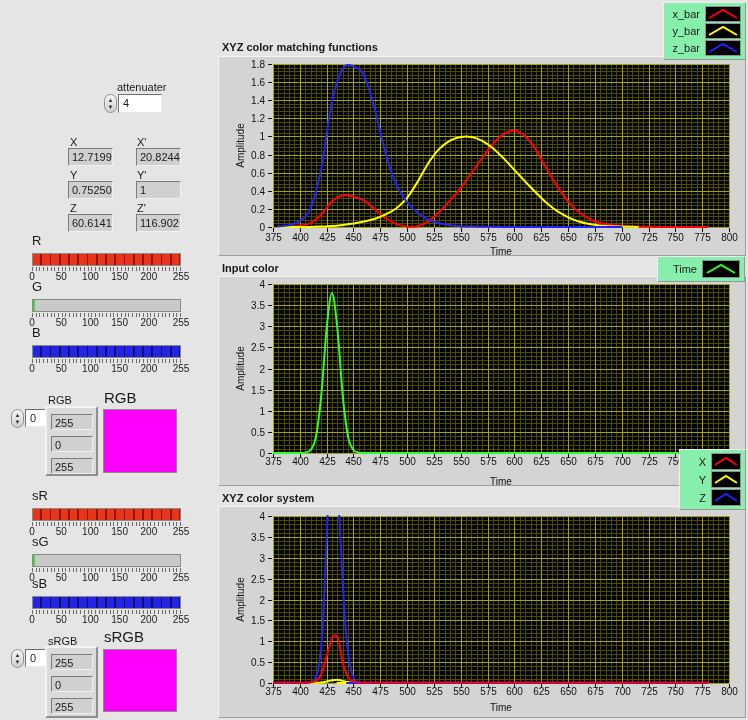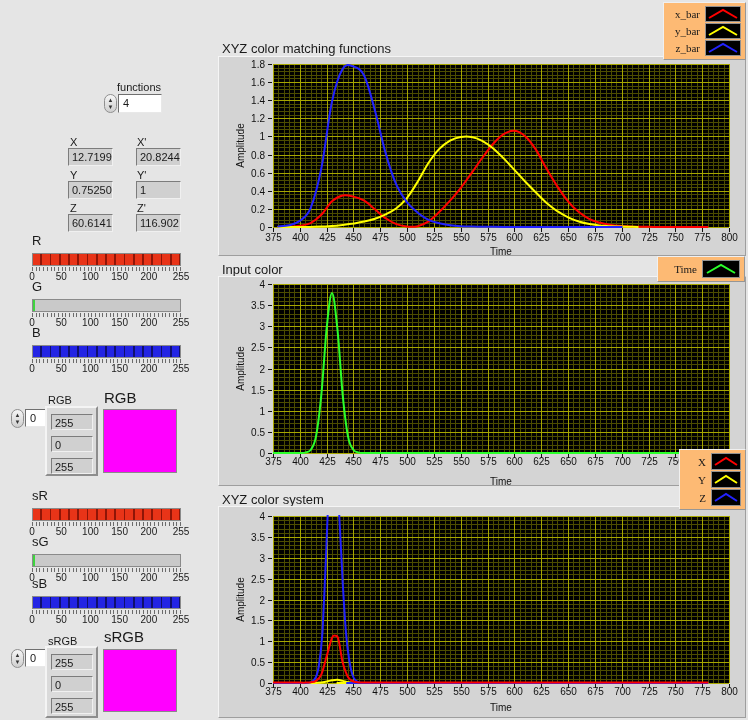--- a/index.html
+++ b/index.html
@@ -29,36 +29,36 @@
   .slider-label { position:absolute; top:0; left:0; font-size:13px; }
   .slider-bar { position:absolute; top:20px; left:0; width:149px; height:13px;
                 background:#c9c9c9; border:1px solid #8a8a8a; }
   .slider-fill { height:100%; }
   .slider-ticks { position:absolute; top:34px; left:0; width:149px; height:4px;
                   background:repeating-linear-gradient(90deg,#6b6b6b 0px,#6b6b6b 1px,transparent 1px,transparent 3.7px); }
   .slider-scale { position:absolute; top:38px; left:0; width:149px; height:12px; font-size:10px; }
   .slider-scale span { position:absolute; transform:translateX(-50%); }
 
   
-  .graph-title { position:absolute; font-size:13px; }
+  .graph-title { position:absolute; font-size:11px;font-weight:bold; }
   .graph-box { position:absolute; background:#d4d4d4; border:1px solid; border-color:#f5f5f5 #9e9e9e #9e9e9e #f5f5f5; }
   .graph-box svg { display:block; }
   .axt { font-family:"Liberation Sans", sans-serif; font-size:10px; fill:#111; }
 
   
-  .legend { position:absolute; background:#fdba74; border:1px solid; border-color:#f0f0f0 #969696 #969696 #f0f0f0;
-            padding:2px 4px; z-index:6;font-family:Liberation Serif, serif; }
+  .legend { position:absolute; background:#86efac; border:1px solid; border-color:#f0f0f0 #969696 #969696 #f0f0f0;
+            padding:2px 4px; z-index:6; }
   .legend-row { display:flex; align-items:center; justify-content:flex-end; margin:1px 0; }
   .legend-label { font-size:11px; margin-right:5px; }
   .legend-swatch { background:#000; border:1px solid #909090; display:inline-flex; }
 </style>
 </head>
 <body>
 
-<div class="abs small-label" style="left:117px; top:81px;">functions</div>
+<div class="abs small-label" style="left:117px; top:81px;">attenuater</div>
 <div class="abs spinner" style="left:104px; top:94px;">
   <span>▲</span>
   <span>▼</span>
 </div>
 <div class="abs ctl-box" style="left:118px; top:94px; width:44px; height:19px;">4</div>
 
 <div class="abs small-label" style="left:70px; top:136px;">X</div>
 <div class="abs small-label" style="left:137px; top:136px;">X'</div>
 <div class="abs ind-box" style="left:68px; top:148px; width:45px; height:18px;">12.7199</div>
 <div class="abs ind-box" style="left:136px; top:148px; width:45px; height:18px;">20.8244</div>

